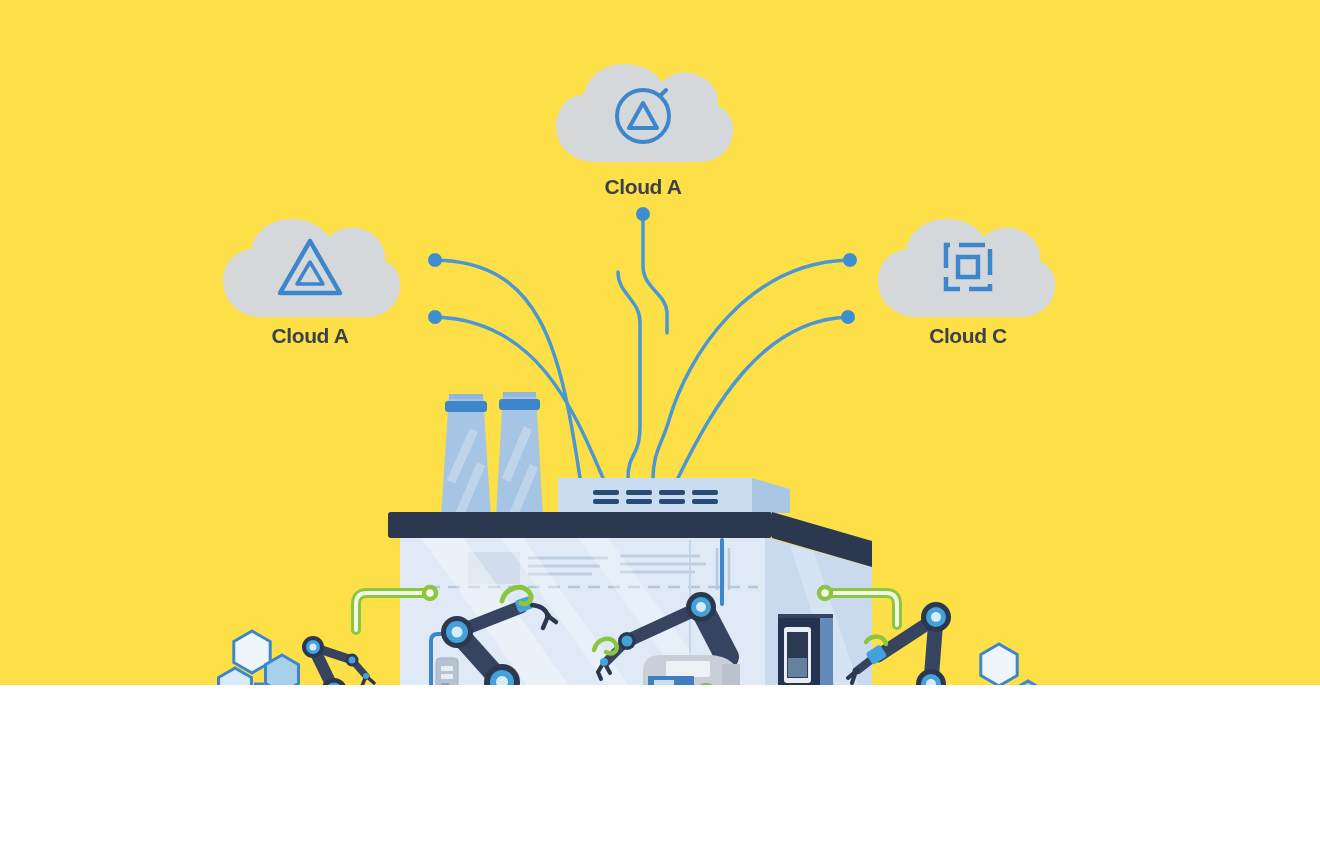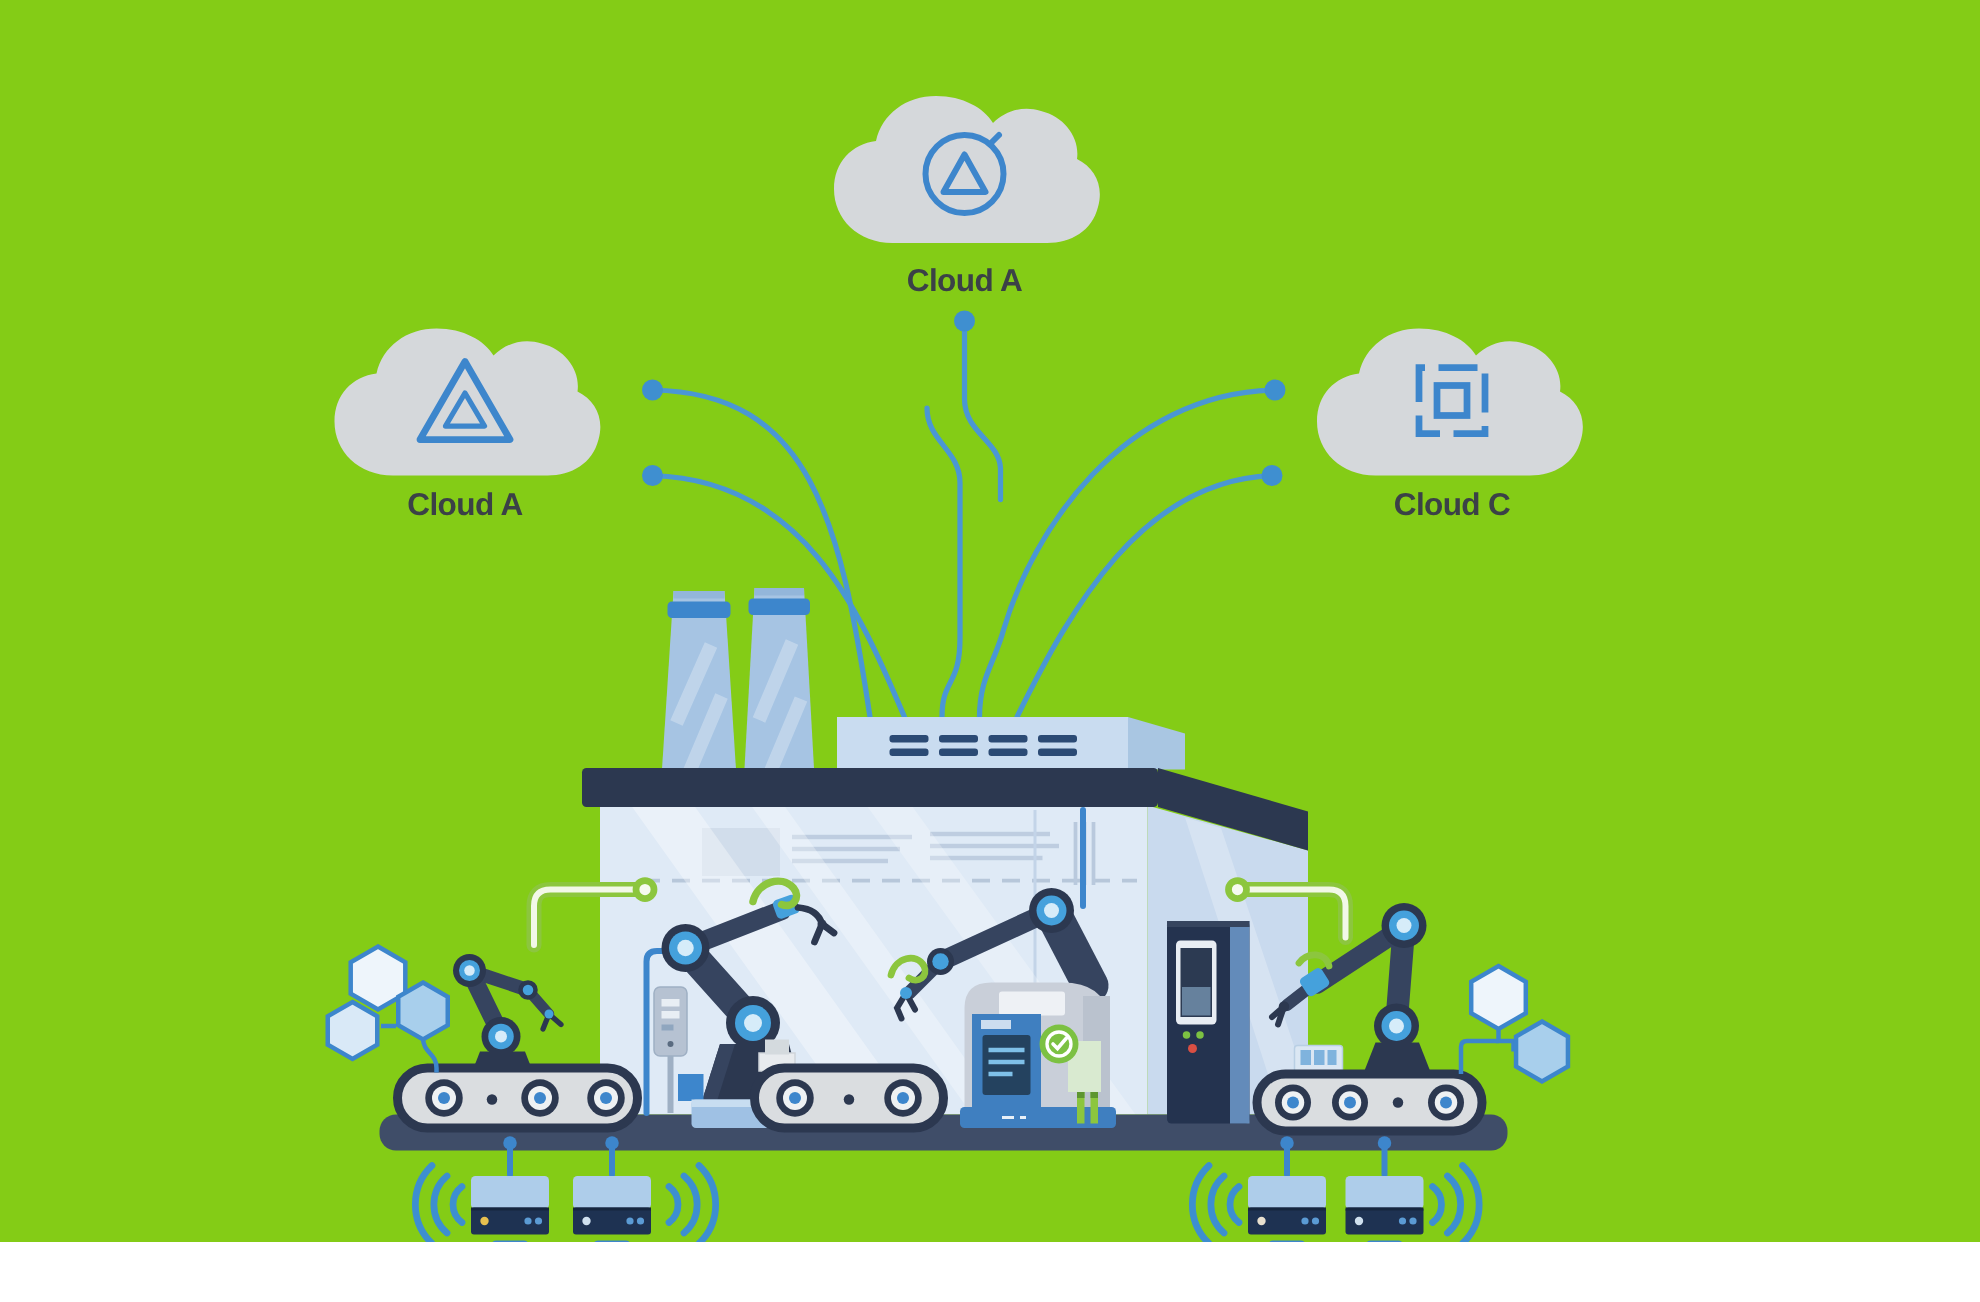--- a/index.html
+++ b/index.html
@@ -1,16 +1,16 @@
 <!DOCTYPE html>
 <html><head>
 <meta charset="utf-8">
 <style>
   html,body{margin:0;padding:0;background:#ffffff;}
-  .stage{position:relative;width:1320px;height:828px;background:#84cc16;overflow:hidden;
+  .stage{position:relative;width:1320px;height:685px;background:#fde047;overflow:hidden;
          font-family:"Liberation Sans",sans-serif;}
   .stage svg{position:absolute;left:0;top:0;display:block;}
   .cloud-label{font-family:"Liberation Sans",sans-serif;font-weight:700;font-size:21px;
                fill:#3b4147;letter-spacing:-0.4px;text-anchor:middle;}
 </style>
 </head>
 <body>
 
 <div class="stage">
 <svg width="1320" height="868" viewBox="0 0 1320 868" xmlns="http://www.w3.org/2000/svg">

